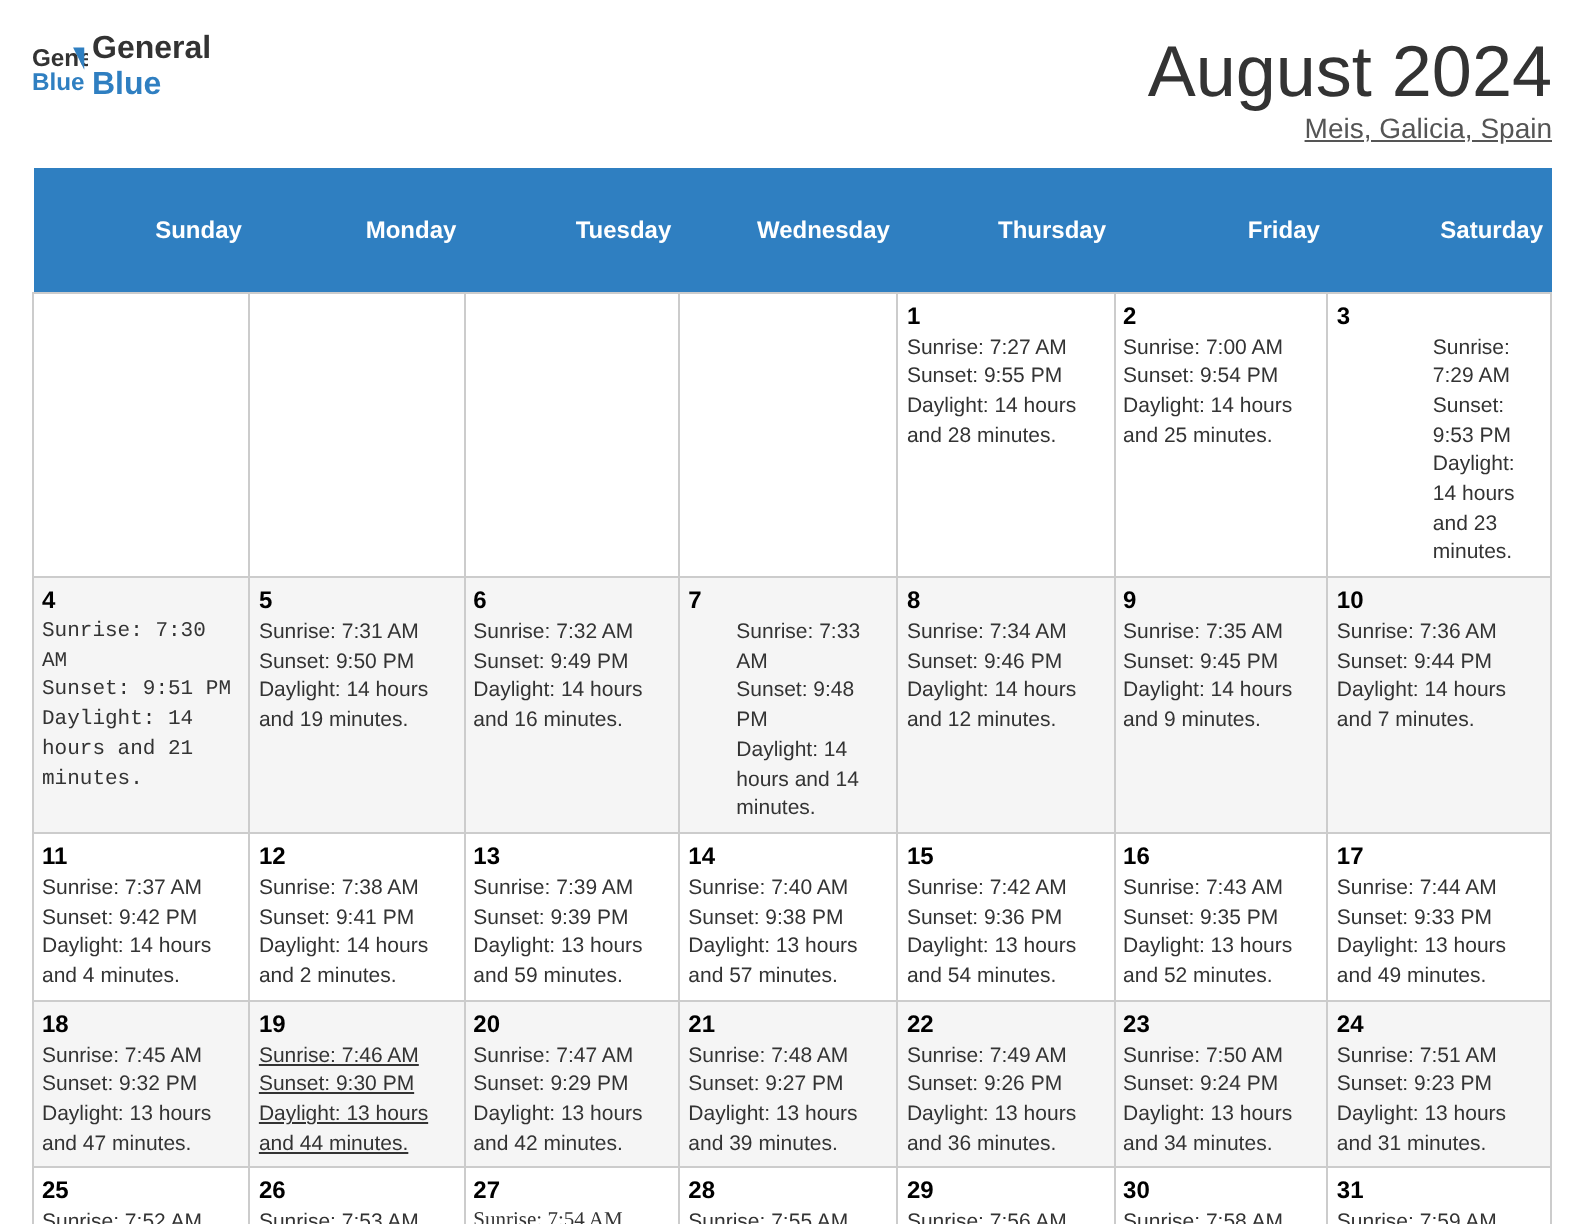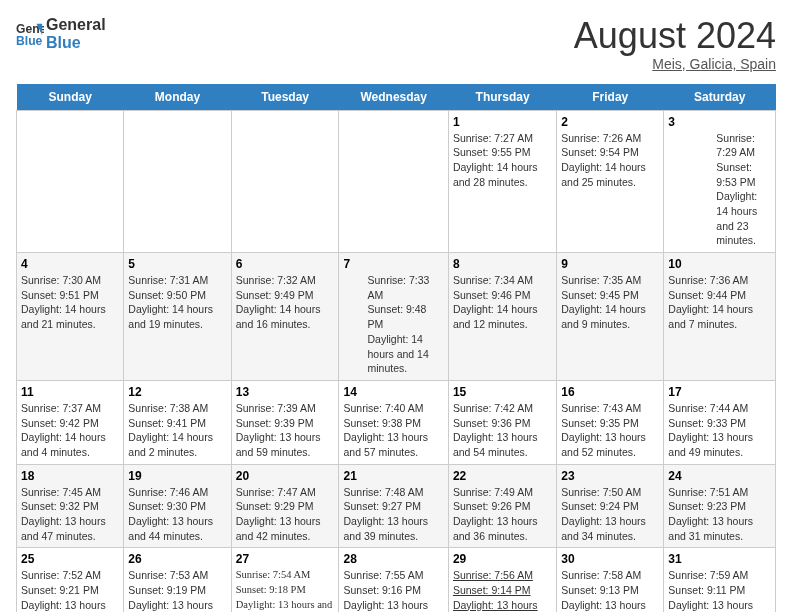--- a/index.html
+++ b/index.html
@@ -40,22 +40,22 @@
       text-decoration: underline;
     }
     .calendar-table {
       width: 100%;
       border-collapse: collapse;
       font-size: 11px;
     }
     .calendar-table th {
       background-color: #2f7fc1;
       color: #fff;
-      padding: 6px 4px;
-      text-align: center;
+      padding: 24px 4px;
+      text-align: right;
       font-size: 12px;
       font-weight: bold;
     }
     .calendar-table td {
       border: 1px solid #ccc;
       vertical-align: top;
       padding: 4px;
       width: 113px;
       min-height: 70px;
       background: #fff;
@@ -134,35 +134,35 @@
         <td class="empty"></td>
         <td class="empty"></td>
         <td>
           <span class="day-number">1</span>
           <div class="day-info" style="white-space: pre-line;">Sunrise: 7:27 AM
 Sunset: 9:55 PM
 Daylight: 14 hours and 28 minutes.</div>
         </td>
         <td>
           <span class="day-number">2</span>
-          <div class="day-info" style="white-space: pre-line;">Sunrise: 7:26 AM
+          <div class="day-info" style="white-space: pre-line;">Sunrise: 7:00 AM
 Sunset: 9:54 PM
 Daylight: 14 hours and 25 minutes.</div>
         </td>
         <td>
           <span class="day-number">3</span>
           <div class="day-info" style="white-space: pre-line; margin-left: 48px;">Sunrise: 7:29 AM
 Sunset: 9:53 PM
 Daylight: 14 hours and 23 minutes.</div>
         </td>
       </tr>
       <tr class="cal-row-2">
         <td>
           <span class="day-number">4</span>
-          <div class="day-info" style="white-space: pre-line;">Sunrise: 7:30 AM
+          <div class="day-info" style="white-space: pre-line; font-family: Liberation Mono, monospace;">Sunrise: 7:30 AM
 Sunset: 9:51 PM
 Daylight: 14 hours and 21 minutes.</div>
         </td>
         <td>
           <span class="day-number">5</span>
           <div class="day-info" style="white-space: pre-line;">Sunrise: 7:31 AM
 Sunset: 9:50 PM
 Daylight: 14 hours and 19 minutes.</div>
         </td>
         <td>
@@ -242,21 +242,21 @@
       </tr>
       <tr class="cal-row-4">
         <td>
           <span class="day-number">18</span>
           <div class="day-info" style="white-space: pre-line;">Sunrise: 7:45 AM
 Sunset: 9:32 PM
 Daylight: 13 hours and 47 minutes.</div>
         </td>
         <td>
           <span class="day-number">19</span>
-          <div class="day-info" style="white-space: pre-line;">Sunrise: 7:46 AM
+          <div class="day-info" style="white-space: pre-line; text-decoration: underline;">Sunrise: 7:46 AM
 Sunset: 9:30 PM
 Daylight: 13 hours and 44 minutes.</div>
         </td>
         <td>
           <span class="day-number">20</span>
           <div class="day-info" style="white-space: pre-line;">Sunrise: 7:47 AM
 Sunset: 9:29 PM
 Daylight: 13 hours and 42 minutes.</div>
         </td>
         <td>

